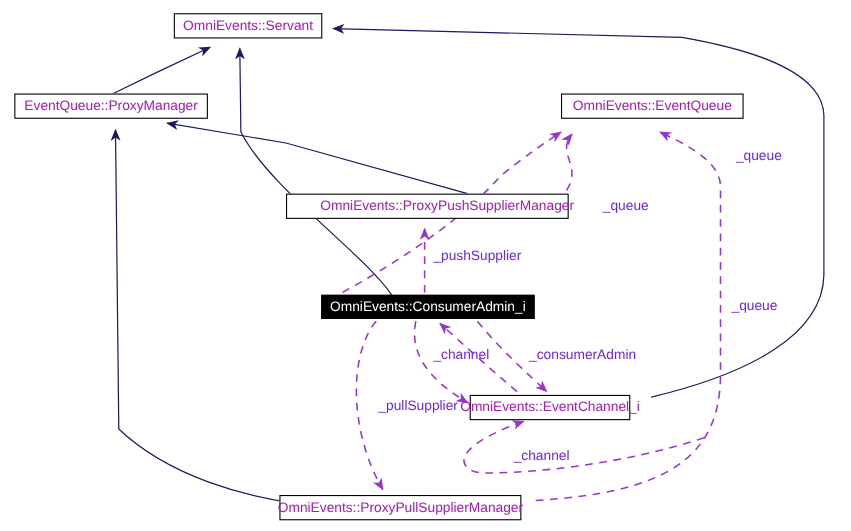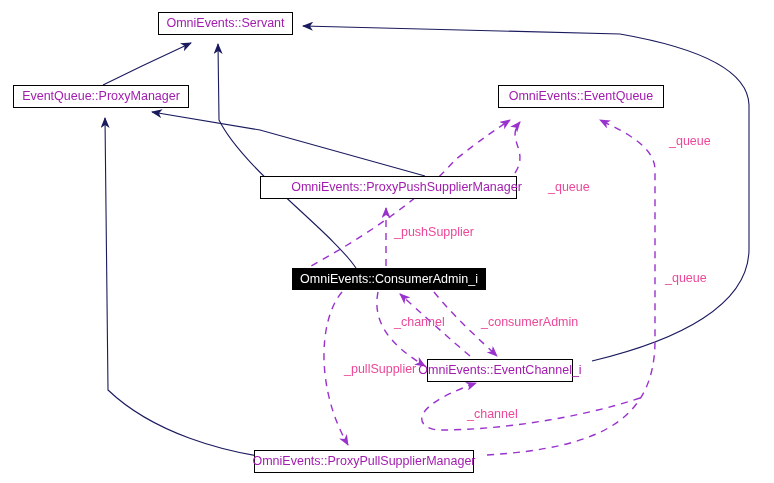--- a/index.html
+++ b/index.html
@@ -39,21 +39,21 @@
   }
   .node.highlight {
     background: #000000;
     color: #ffffff;
     border: 1px solid #000000;
   }
   .edge-label {
     position: absolute;
     font-size: 12.5px;
     line-height: 1;
-    color: #ec4899;
+    color: #6d28d9;
     white-space: nowrap;
     background: transparent;
   }
 </style>
 </head>
 <body>
 
 <div id="diagram-root">
 
   <svg id="edge-layer" viewBox="0 0 774 483" width="774" height="483" xmlns="http://www.w3.org/2000/svg">
@@ -112,21 +112,21 @@
   </svg>
 
   <div class="node" style="left:158px; top:12px; width:135px; height:23px;">
     <span>OmniEvents::Servant</span>
   </div>
 
   <div class="node" style="left:13px; top:85px; width:176px; height:23px;">
     <span>EventQueue::ProxyManager</span>
   </div>
 
-  <div class="node" style="left:498px; top:85px; width:166px; height:23px;">
+  <div class="node" style="left:510px; top:85px; width:166px; height:23px;">
     <span>OmniEvents::EventQueue</span>
   </div>
 
   <div class="node" style="left:260px; top:176px; width:257px; height:23px;padding-left:36px;">
     <span>OmniEvents::ProxyPushSupplierManager</span>
   </div>
 
   <div class="node highlight" style="left:292px; top:268px; width:194px; height:22px;">
     <span>OmniEvents::ConsumerAdmin_i</span>
   </div>

